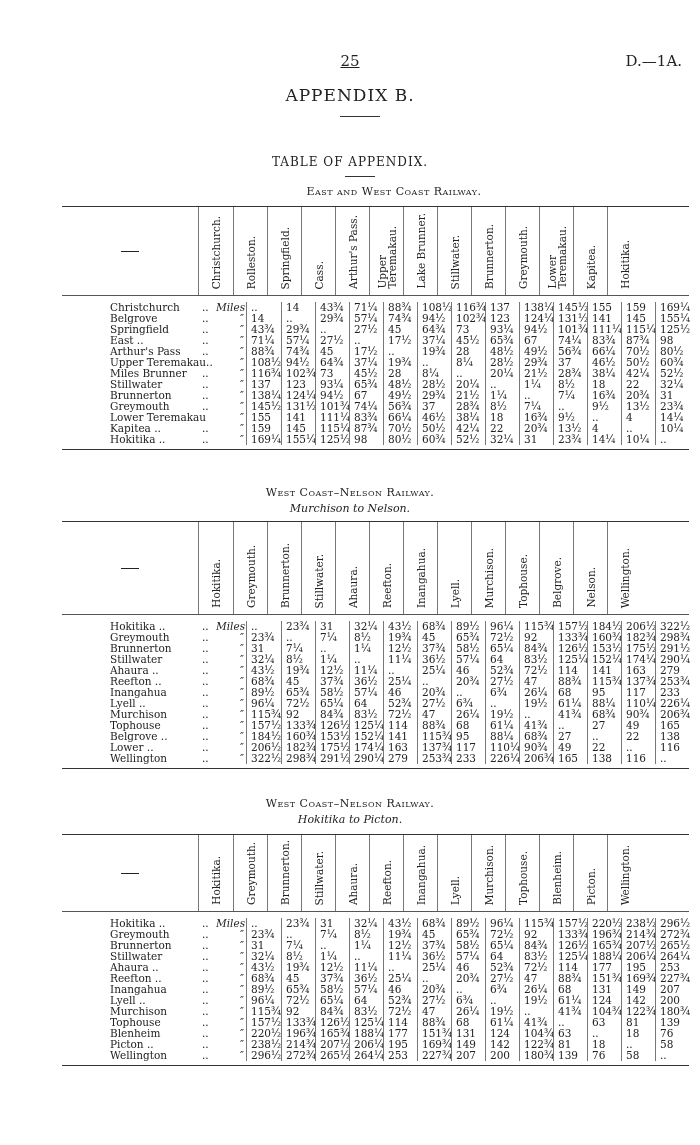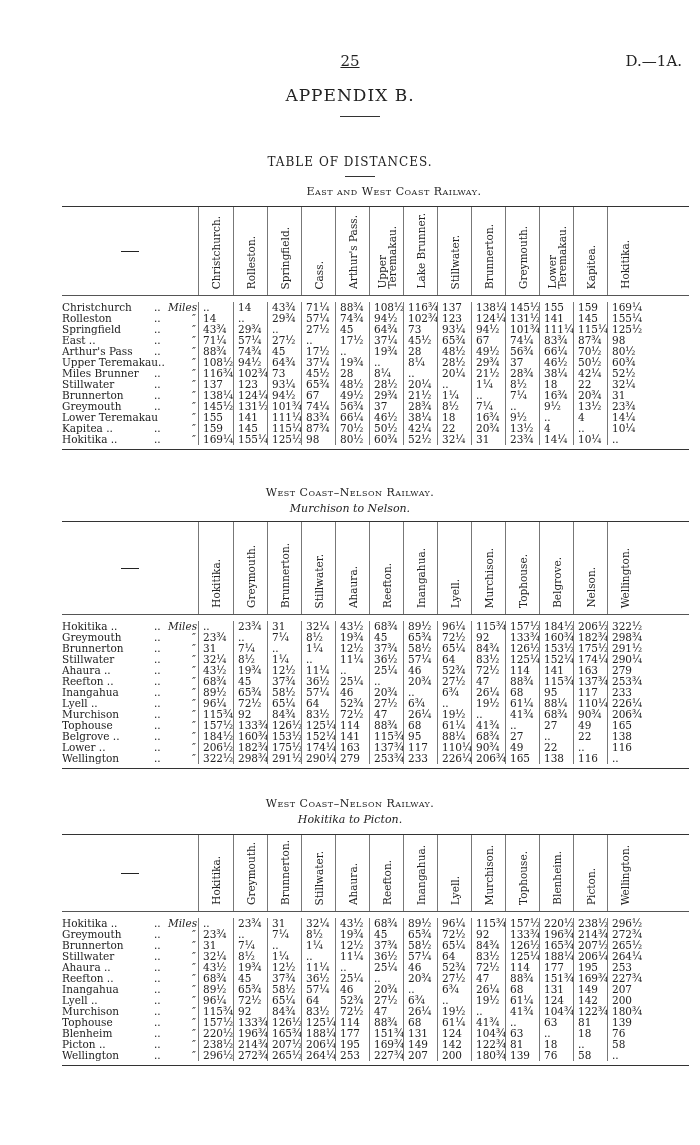--- a/index.html
+++ b/index.html
@@ -10,37 +10,37 @@
   .rule-short { position: absolute; left: 340px; width: 40px; border-top: 1px solid #333; }
   .tod { position: absolute; top: 155px; left: 0; width: 700px; text-align: center; font-size: 12px; letter-spacing: 1px; }
   .sec-title { position: absolute; left: 0; width: 700px; text-align: center; font-size: 11px; font-variant: small-caps; letter-spacing: 0.5px; }
   .sec-sub { position: absolute; left: 0; width: 700px; text-align: center; font-size: 11px; font-style: italic; }
   .tbl { position: absolute; left: 62px; width: 627px; border-top: 1.5px solid #333; border-bottom: 1.5px solid #333; }
   .hdr { display: flex; border-bottom: 1px solid #555; }
   .hdr .stub { width: 136px; display: flex; align-items: center; justify-content: center; }
   .hdr .stub span { display: block; width: 18px; border-top: 1.5px solid #222; }
   .hcell { border-left: 1px solid #777; display: flex; align-items: flex-end; justify-content: center; padding-bottom: 6px; box-sizing: border-box; }
   .hcell span { writing-mode: vertical-rl; transform: rotate(180deg); font-size: 10.5px; white-space: pre-line; line-height: 10px; text-align: left; }
-  .body { display: flex; padding-top: 6px; padding-bottom: 4px; }
+  .body { display: flex; padding-top: 6px; padding-bottom: 4px; margin-left: 48px; }
   .labels { width: 136px; }
   .lrow { display: flex; font-size: 10.5px; height: 11px; line-height: 11px; }
   .lrow .nm { width: 92px; white-space: nowrap; }
   .lrow .dots { width: 14px; }
   .lrow .unit { width: 30px; text-align: right; padding-right: 2px; box-sizing: border-box; font-style: italic; }
   .col { border-left: 1px solid #777; box-sizing: border-box; }
   .cell { font-size: 10.5px; height: 11px; line-height: 11px; padding-left: 4px; white-space: nowrap; }
 </style>
 </head>
 <body>
 
 <div class="page-num">25</div>
 <div class="doc-ref">D.—1A.</div>
 <div class="appendix">APPENDIX B.</div>
 <div class="rule-short" style="top:116px;"></div>
-<div class="tod">TABLE OF DISTANCES.</div>
+<div class="tod">TABLE OF APPENDIX.</div>
 <div class="rule-short" style="top:176px;width:30px;left:345px;"></div>
 
 <div id="tables-root">
     <div class="sec-title" style="top: 185px; padding-left: 44px;">East and West Coast Railway.</div>
     <div class="tbl" style="top: 206px;">
       <div class="hdr" style="height: 88px;">
         <div class="stub">
           <span></span>
         </div>
         <div class="hcell" style="width: 35px;">
@@ -86,21 +86,21 @@
         </div>
       </div>
       <div class="body">
         <div class="labels">
           <div class="lrow">
             <span class="nm">Christchurch</span>
             <span class="dots">..</span>
             <span class="unit">Miles</span>
           </div>
           <div class="lrow">
-            <span class="nm">Rolleston</span>
+            <span class="nm">Belgrove</span>
             <span class="dots">..</span>
             <span class="unit">″</span>
           </div>
           <div class="lrow">
             <span class="nm">Springfield</span>
             <span class="dots">..</span>
             <span class="unit">″</span>
           </div>
           <div class="lrow">
             <span class="nm">East ..</span>

